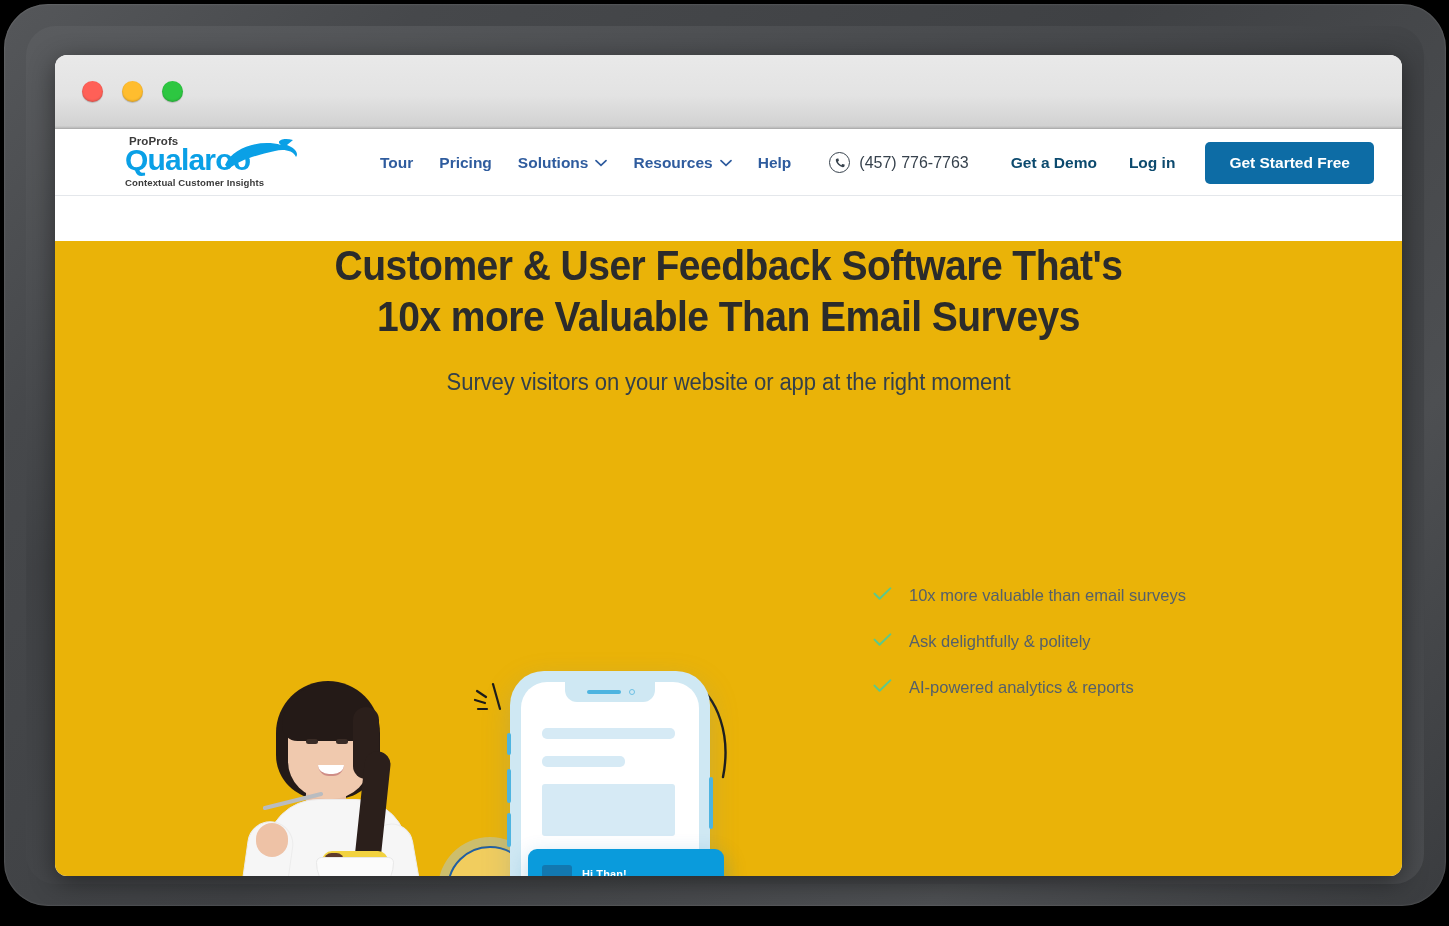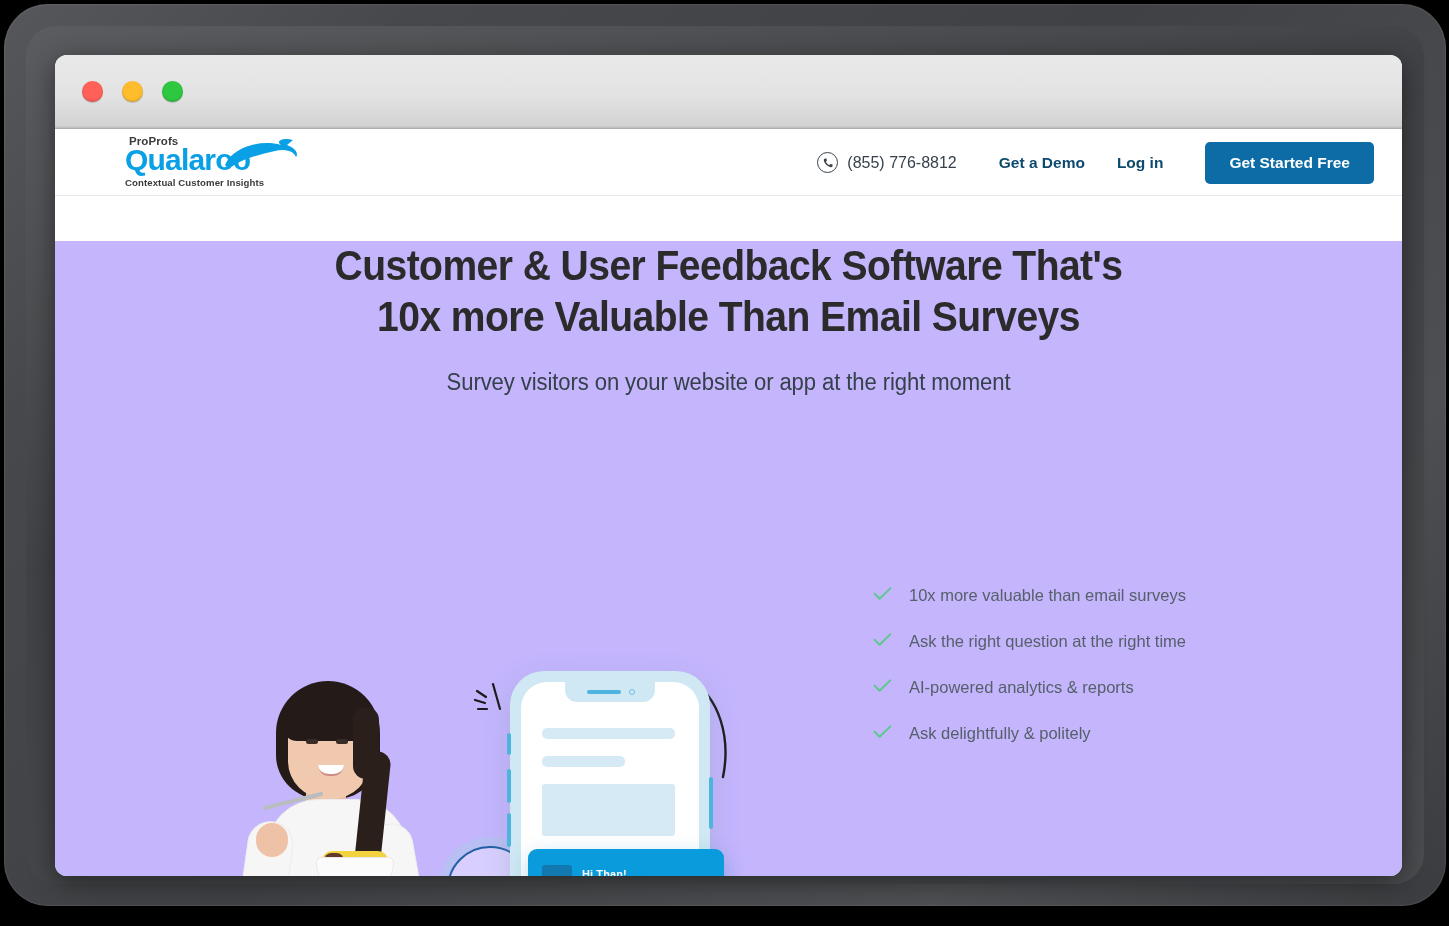--- a/index.html
+++ b/index.html
@@ -98,30 +98,30 @@
     width: 21px; height: 21px; border-radius: 50%;
     border: 1.6px solid #37424d;
     display: flex; align-items: center; justify-content: center;
   }
   #phone-number { font-size: 16px; color: #37424d; }
   .nav-action {
     font-size: 15.5px; font-weight: bold; color: #0c4a6e;
     padding: 0 16px; cursor: pointer; white-space: nowrap;
   }
   #cta-nav-button {
-    margin-left: 26px;
+    margin-left: 14px;
     background: #0d6ca5; color: #fff;
     font-size: 15.5px; font-weight: bold;
     padding: 12px 24px; border-radius: 5px;
     border: none; cursor: pointer; white-space: nowrap;
     font-family: "Liberation Sans", sans-serif;
   }
 
   
-  #hero { position: relative; height: 680px; background: #c4b5fd; }
+  #hero { position: relative; height: 680px; background: #eab308; }
   #headline {
     text-align: center; margin-top: 45px;
     font-size: 42px; font-weight: bold; color: #2b2b2b;
     line-height: 1.21; letter-spacing: -.6px;
     font-family: "Liberation Sans Narrow","Liberation Sans",sans-serif;
     transform: scaleX(.93); transform-origin: center;
   }
   #subheadline {
     text-align: center; margin-top: 26px;
     font-size: 23px; color: #34404a; letter-spacing: -.1px;
@@ -241,29 +241,52 @@
 
       <div id="logo-block">
         <div class="logo-top">ProProfs</div>
         <div class="logo-main">Qualaroo</div>
         <div class="logo-sub">Contextual Customer Insights</div>
       </div>
       <svg id="logo-swoosh" width="180" height="44" viewBox="0 0 180 44">
         <path d="M92 30 C100 12, 128 4, 148 10 C142 6, 150 2, 160 5 L154 10 C162 13, 166 18, 163 22 C160 15, 150 14, 142 16 C124 20, 106 25, 96 34 Z" fill="#0aa0e6"></path>
       </svg>
 
+      <div id="nav-links">
+        <div class="nav-link">
+          <span>Tour</span>
+        </div>
+        <div class="nav-link">
+          <span>Pricing</span>
+        </div>
+        <div class="nav-link">
+          <span>Solutions</span>
+          <svg class="chev" width="12" height="8" viewBox="0 0 12 8">
+            <path d="M1 1.6 L6 6.4 L11 1.6" stroke="#2f5c9e" stroke-width="1.7" fill="none" stroke-linecap="round"></path>
+          </svg>
+        </div>
+        <div class="nav-link">
+          <span>Resources</span>
+          <svg class="chev" width="12" height="8" viewBox="0 0 12 8">
+            <path d="M1 1.6 L6 6.4 L11 1.6" stroke="#2f5c9e" stroke-width="1.7" fill="none" stroke-linecap="round"></path>
+          </svg>
+        </div>
+        <div class="nav-link">
+          <span>Help</span>
+        </div>
+      </div>
 
       <div id="nav-right">
         <div id="phone-group">
           <span id="phone-icon-ring">
             <svg width="12" height="12" viewBox="0 0 12 12">
               <path d="M3.4 1.4 C2.4 1.4 1.6 2.3 1.8 3.3 C2.4 6.6 5.4 9.6 8.7 10.2 C9.7 10.4 10.6 9.6 10.6 8.6 L10.6 7.6 L8.2 7.1 L7.3 8.2 C5.9 7.5 4.5 6.1 3.8 4.7 L4.9 3.8 L4.4 1.4 Z" fill="#37424d"></path>
             </svg>
           </span>
-          <span id="phone-number">(855) 776-8812</span>
+          <span id="phone-number">(457) 776-7763</span>
         </div>
         <div class="nav-action">Get a Demo</div>
         <div class="nav-action">Log in</div>
         <button id="cta-nav-button">Get Started Free</button>
       </div>
     </nav>
 
     <section id="hero">
 
       <h1 id="headline">
@@ -276,33 +299,27 @@
         <div class="feature-row">
           <svg class="tick" width="19" height="14" viewBox="0 0 19 14">
             <path d="M1.5 6.6 L6.6 11.8 L17.3 1.4" stroke="#5bc98c" stroke-width="2" fill="none" stroke-linecap="round" stroke-linejoin="round"></path>
           </svg>
           <span class="feature-text">10x more valuable than email surveys</span>
         </div>
         <div class="feature-row">
           <svg class="tick" width="19" height="14" viewBox="0 0 19 14">
             <path d="M1.5 6.6 L6.6 11.8 L17.3 1.4" stroke="#5bc98c" stroke-width="2" fill="none" stroke-linecap="round" stroke-linejoin="round"></path>
           </svg>
-          <span class="feature-text">Ask the right question at the right time</span>
+          <span class="feature-text">Ask delightfully &amp; politely</span>
         </div>
         <div class="feature-row">
           <svg class="tick" width="19" height="14" viewBox="0 0 19 14">
             <path d="M1.5 6.6 L6.6 11.8 L17.3 1.4" stroke="#5bc98c" stroke-width="2" fill="none" stroke-linecap="round" stroke-linejoin="round"></path>
           </svg>
           <span class="feature-text">AI-powered analytics &amp; reports</span>
-        </div>
-        <div class="feature-row">
-          <svg class="tick" width="19" height="14" viewBox="0 0 19 14">
-            <path d="M1.5 6.6 L6.6 11.8 L17.3 1.4" stroke="#5bc98c" stroke-width="2" fill="none" stroke-linecap="round" stroke-linejoin="round"></path>
-          </svg>
-          <span class="feature-text">Ask delightfully &amp; politely</span>
         </div>
       </div>
 
       <div id="illustration">
 
         <div id="woman">
           <div class="w" id="w-hair-back"></div>
 
           <div class="w" id="w-neck"></div>
           <div class="w" id="w-torso"></div>

